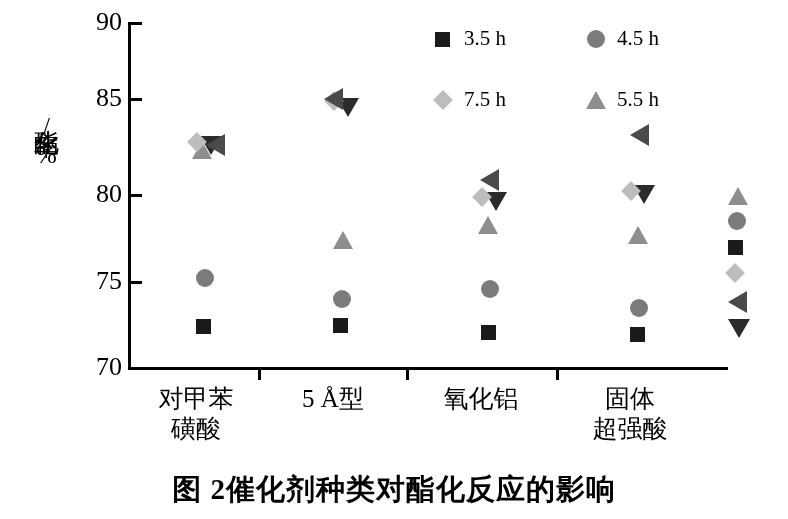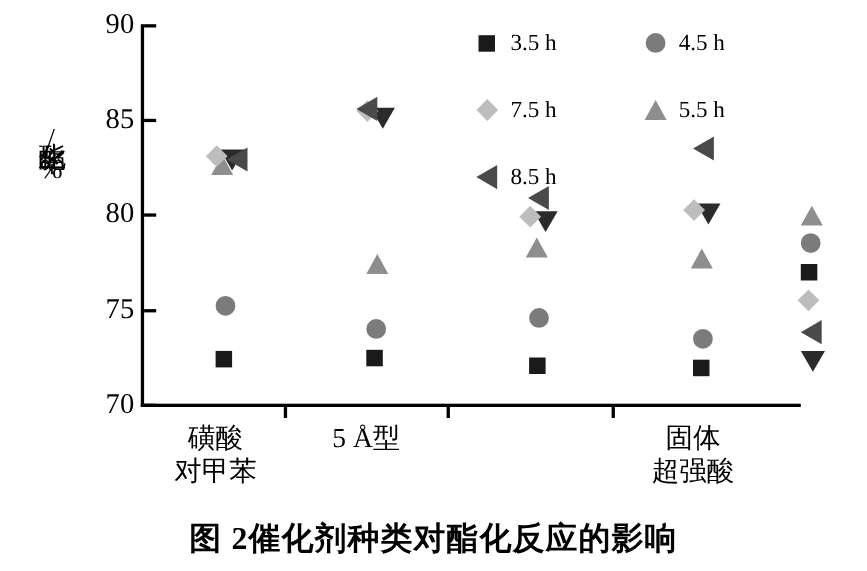--- a/index.html
+++ b/index.html
@@ -181,43 +181,46 @@
 
   <div class="axis-title-y">酯化率/%</div>
 
   <div class="plot-area">
     <div class="axis-line y-axis"></div>
     <div class="axis-line x-axis"></div>
 
     <div class="y-tick" style="top:0px;text-align:right;">
       <span class="y-label">90</span>
     </div>
-    <div class="y-tick" style="top:86px;font-family:Liberation Serif, serif;">
+    <div class="y-tick" style="top:76px;font-family:Liberation Serif, serif;">
       <span class="y-label">85</span>
     </div>
     <div class="y-tick" style="top:172px;">
       <span class="y-label">80</span>
     </div>
     <div class="y-tick" style="top:259px;">
       <span class="y-label">75</span>
     </div>
     <div class="y-tick" style="top:345px;">
       <span class="y-label">70</span>
     </div>
 
     <div class="x-tick" style="left:130px;"></div>
     <div class="x-tick" style="left:278px;"></div>
     <div class="x-tick" style="left:428px;"></div>
 
     <div class="x-cat-label" style="left:68px;">
+      <div>对甲苯</div>
       <div>磺酸</div>
-      <div>对甲苯</div>
     </div>
     <div class="x-cat-label" style="left:205px;">
       <div>5 Å型</div>
+    </div>
+    <div class="x-cat-label" style="left:353px;">
+      <div>氧化铝</div>
     </div>
     <div class="x-cat-label" style="left:502px;">
       <div>固体</div>
       <div>超强酸</div>
     </div>
 
     <div class="data-point" style="left:68px; top:297px;">
         <div class="marker m-square"></div>
       </div>
     <div class="data-point" style="left:68px; top:247px;">
@@ -333,25 +336,19 @@
       </span>
       <span>7.5 h</span>
     </div>
 
     <div class="legend-item">
       <span class="legend-marker">
         <span class="marker m-tri-up" style="left:1px; top:2px;"></span>
       </span>
       <span>5.5 h</span>
     </div>
-    <div class="legend-item">
-      <span class="legend-marker">
-        <span class="marker m-tri-left" style="left:1px; top:0px;"></span>
-      </span>
-      <span>8.5 h</span>
-    </div>
   </div>
 
   <div class="caption">
     <span class="cap-num">图 2</span><span>催化剂种类对酯化反应的影响</span>
   </div>
 
 </div>
 
 </body></html>

